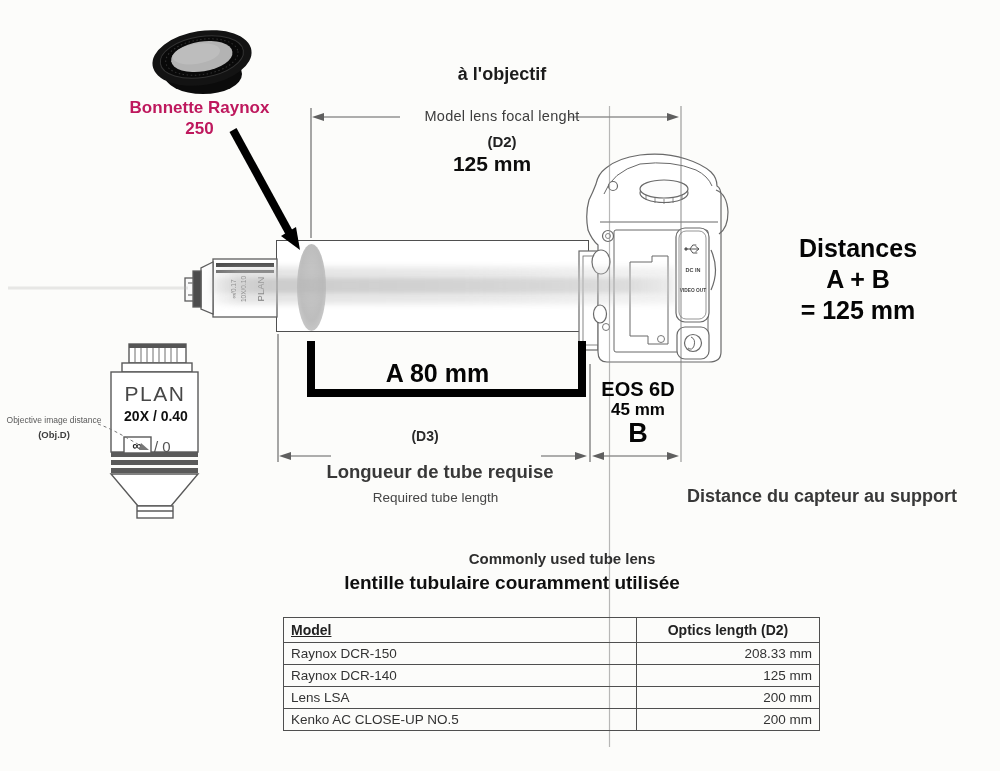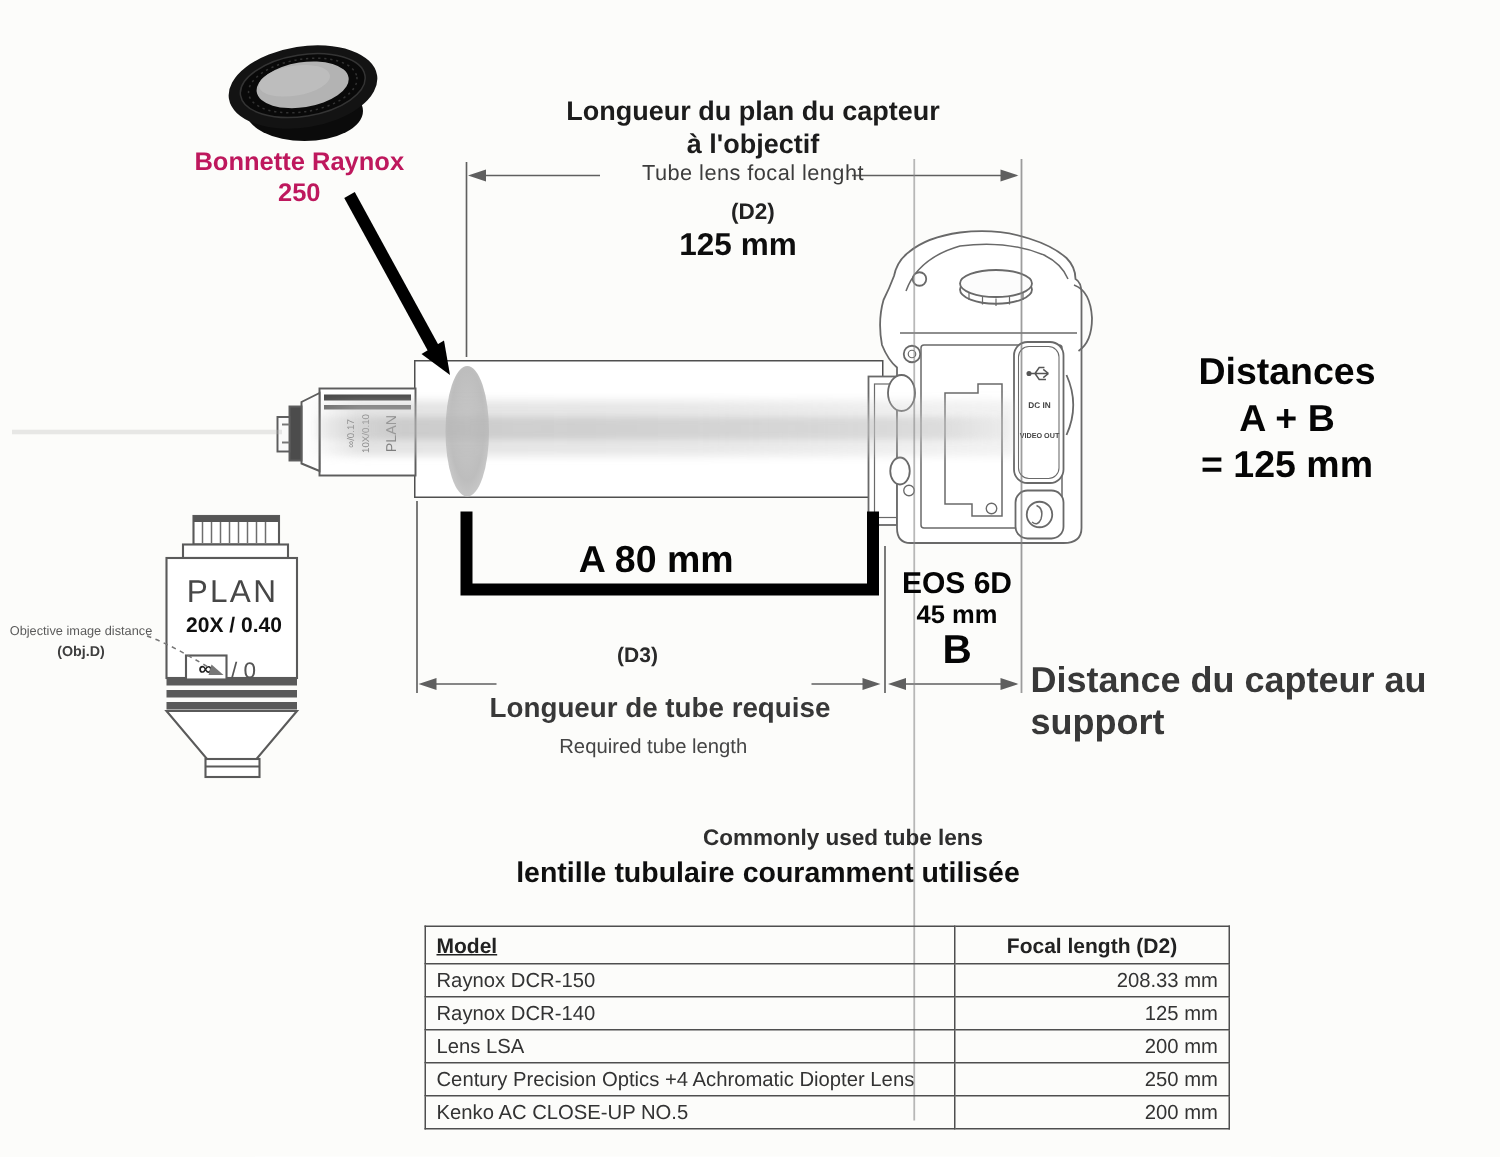--- a/index.html
+++ b/index.html
@@ -25,21 +25,21 @@
   .a-label{left:330px;top:359px;width:215px;font-weight:bold;font-size:25px;color:#050505;}
   .cam-label{left:593px;top:378px;width:90px;font-weight:bold;color:#050505;}
   .cam-label .l1{font-size:20px;line-height:22px;}
   .cam-label .l2{font-size:17px;line-height:20px;}
   .cam-label .l3{font-size:27px;line-height:26px;}
   .d3-code{left:345px;top:428px;width:160px;font-weight:bold;font-size:14px;color:#2a2a2a;}
   .d3-en{left:333px;top:446px;width:205px;font-size:13.5px;color:#454545;background:#fcfcfa;margin-top:44px;}
   .d3-fr{left:310px;top:461px;width:260px;font-weight:bold;font-size:18.5px;color:#383838;}
   .d1-en{left:688px;top:446px;font-size:13px;color:#454545;}
   .d1-en b{font-size:13.5px;color:#1e1e1e;}
-  .d1-fr{left:687px;top:440px;font-weight:bold;font-size:24px;color:#383838;}
+  .d1-fr{left:687px;top:486px;font-weight:bold;font-size:18px;color:#383838;}
   .obj-ptr1{left:4px;top:415px;width:100px;font-size:8.5px;color:#5a5a5a;text-align:center;}
   .obj-ptr2{left:4px;top:429px;width:100px;font-weight:bold;font-size:9.5px;color:#3e3e3e;text-align:center;}
   .tbl-title-en{left:362px;top:550px;width:400px;font-weight:bold;font-size:15px;color:#2e2e2e;}
   .tbl-title-fr{left:312px;top:572px;width:400px;font-weight:bold;font-size:19px;color:#0f0f0f;}
   
   table.lens{position:absolute;left:283px;top:617px;width:537px;border-collapse:collapse;table-layout:fixed;}
   table.lens th, table.lens td{border:1.4px solid #4f4f4f;padding:1px 7px;color:#333;overflow:hidden;white-space:nowrap;}
   table.lens th{font-size:14px;font-weight:bold;height:22px;color:#222;}
   table.lens td{font-size:13.5px;height:19px;}
   table.lens .c2{width:168px;}
@@ -197,24 +197,23 @@
     <line x1="609.5" y1="106" x2="609.5" y2="747" stroke="#8a8a8a" stroke-width="1.2" opacity=".6"></line>
     <line x1="681" y1="106" x2="681" y2="462" stroke="#7d7d7d" stroke-width="1.2" opacity=".75"></line>
   </svg>
 
   <div class="abs raynox-label ctr">
     <div>Bonnette Raynox</div>
     <div>250</div>
   </div>
 
   <div class="abs t-title ctr">
-    <div>Longueur du plan du capteur</div>
     <div>à l'objectif</div>
   </div>
-  <div class="abs t-sub ctr">Tube lens focal lenght</div>
+  <div class="abs t-sub ctr">Model lens focal lenght</div>
   <div class="abs t-code ctr">(D2)</div>
   <div class="abs t-val ctr">125 mm</div>
 
   <div class="abs distances ctr">
     <div>Distances</div>
     <div>A + B</div>
     <div>= 125 mm</div>
   </div>
 
   <div class="abs a-label ctr">A  80 mm</div>
@@ -234,40 +233,36 @@
   <div class="abs obj-ptr1">Objective image distance</div>
   <div class="abs obj-ptr2">(Obj.D)</div>
 
   <div class="abs tbl-title-en ctr">Commonly used tube lens</div>
   <div class="abs tbl-title-fr ctr">lentille tubulaire couramment utilisée</div>
 
   <table class="lens">
     <thead>
       <tr>
         <th class="c1">Model</th>
-        <th class="c2">Focal length (D2)</th>
+        <th class="c2">Optics length (D2)</th>
       </tr>
     </thead>
     <tbody>
       <tr>
         <td>Raynox DCR-150</td>
         <td class="num">208.33 mm</td>
       </tr>
       <tr>
         <td>Raynox DCR-140</td>
         <td class="num">125 mm</td>
       </tr>
       <tr>
         <td>Lens LSA</td>
         <td class="num">200 mm</td>
       </tr>
       <tr>
-        <td>Century Precision Optics +4 Achromatic  Diopter Lens</td>
-        <td class="num">250 mm</td>
-      </tr>
-      <tr>
         <td>Kenko AC CLOSE-UP NO.5</td>
         <td class="num">200 mm</td>
       </tr>
     </tbody>
   </table>
 
 </div>
 
 </body></html>

